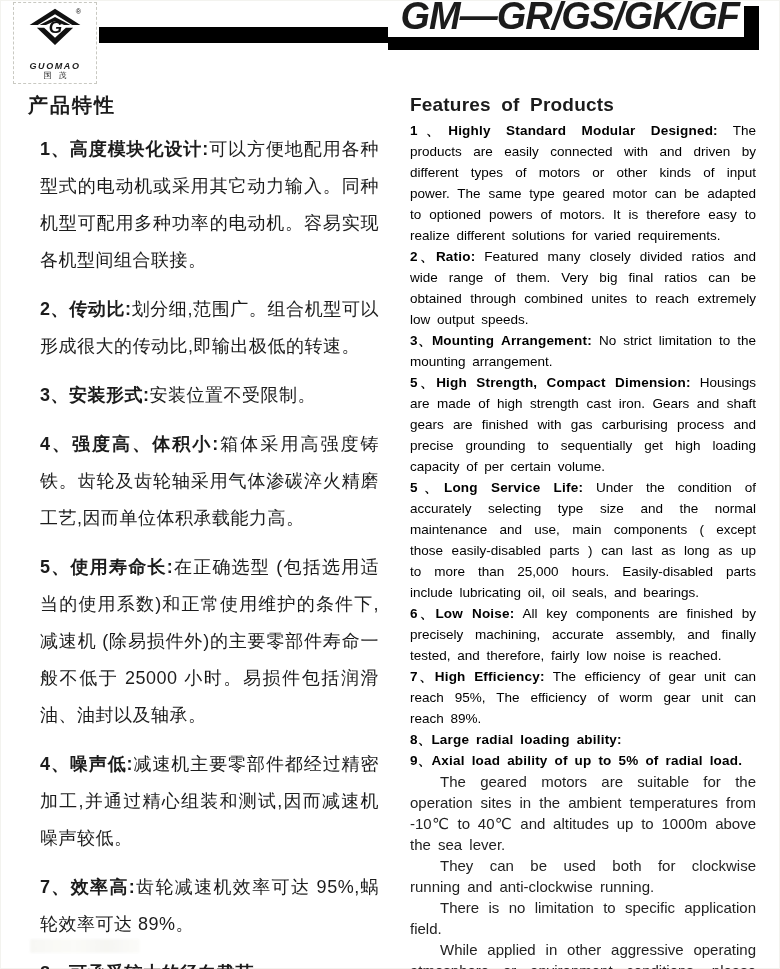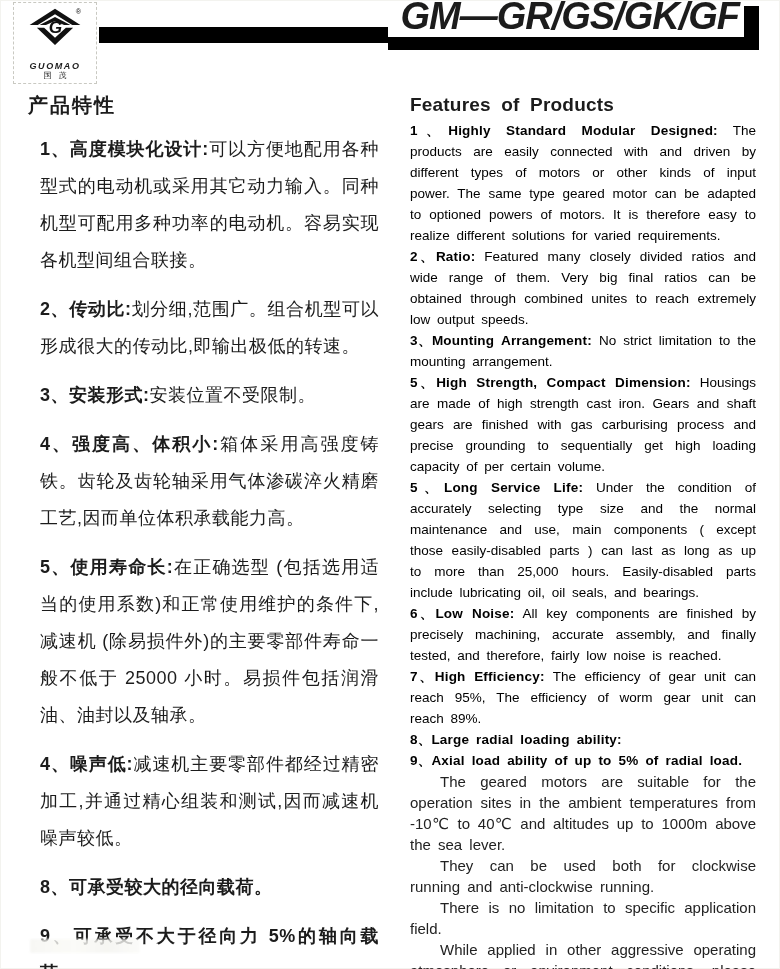--- a/index.html
+++ b/index.html
@@ -96,20 +96,21 @@
 
     <section class="col-left">
       <h2 class="cn-heading">产品特性</h2>
 
       <p class="cn"><b>1、高度模块化设计:</b><span>可以方便地配用各种型式的电动机或采用其它动力输入。同种机型可配用多种功率的电动机。容易实现各机型间组合联接。</span></p>
       <p class="cn"><b>2、传动比:</b><span>划分细,范围广。组合机型可以形成很大的传动比,即输出极低的转速。</span></p>
       <p class="cn"><b>3、安装形式:</b><span>安装位置不受限制。</span></p>
       <p class="cn"><b>4、强度高、体积小:</b><span>箱体采用高强度铸铁。齿轮及齿轮轴采用气体渗碳淬火精磨工艺,因而单位体积承载能力高。</span></p>
       <p class="cn"><b>5、使用寿命长:</b><span>在正确选型 (包括选用适当的使用系数)和正常使用维护的条件下,减速机 (除易损件外)的主要零部件寿命一般不低于 25000 小时。易损件包括润滑油、油封以及轴承。</span></p>
       <p class="cn"><b>4、噪声低:</b><span>减速机主要零部件都经过精密加工,并通过精心组装和测试,因而减速机噪声较低。</span></p>
+      <p class="cn"><b>7、效率高:</b><span>齿轮减速机效率可达 95%,蜗轮效率可达 89%。</span></p>
       <p class="cn"><b>8、可承受较大的径向载荷。</b><span></span></p>
       <p class="cn"><b>9、可承受不大于径向力 5%的轴向载荷。</b><span></span></p>
 
       <h2 class="cn-heading site">场所条件</h2>
       <p class="cn-site">本减速电机适合在环境温度-10℃到+40℃条件下运行,海拔高度可达 1000 米。</p>
 
     </section>
 
     <section class="col-right">
       <h2 class="en-heading">Features of Products</h2>

